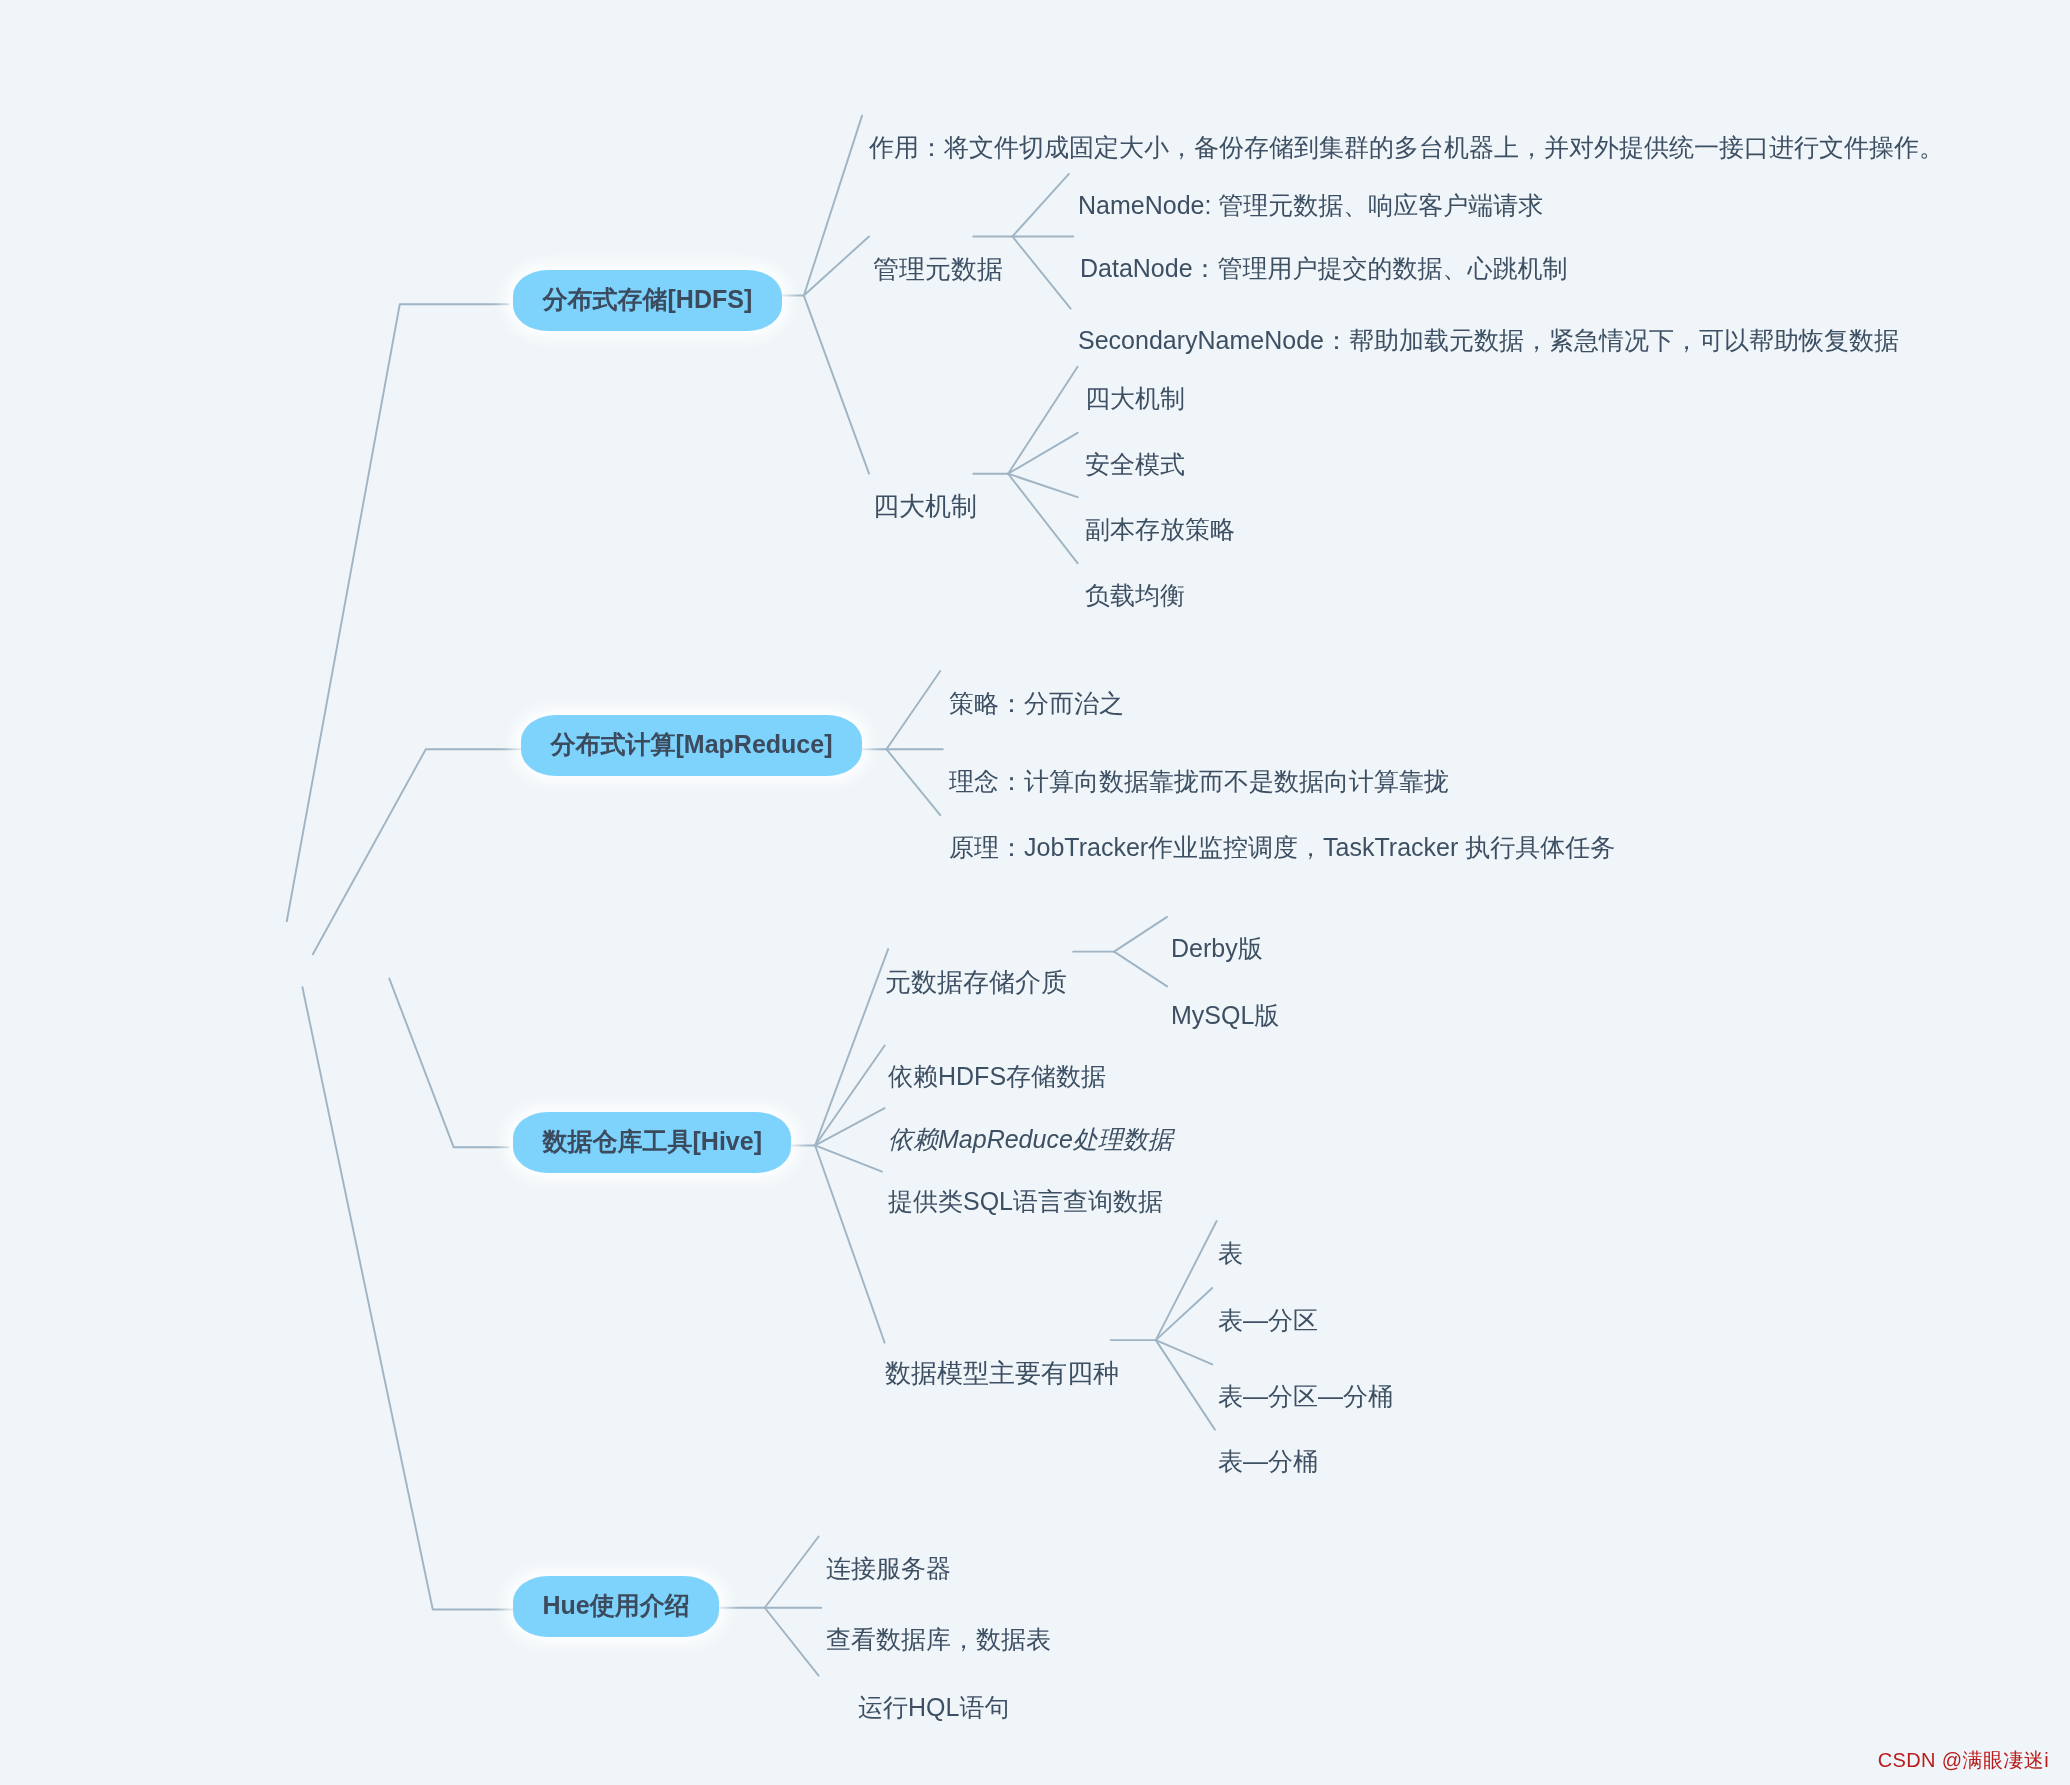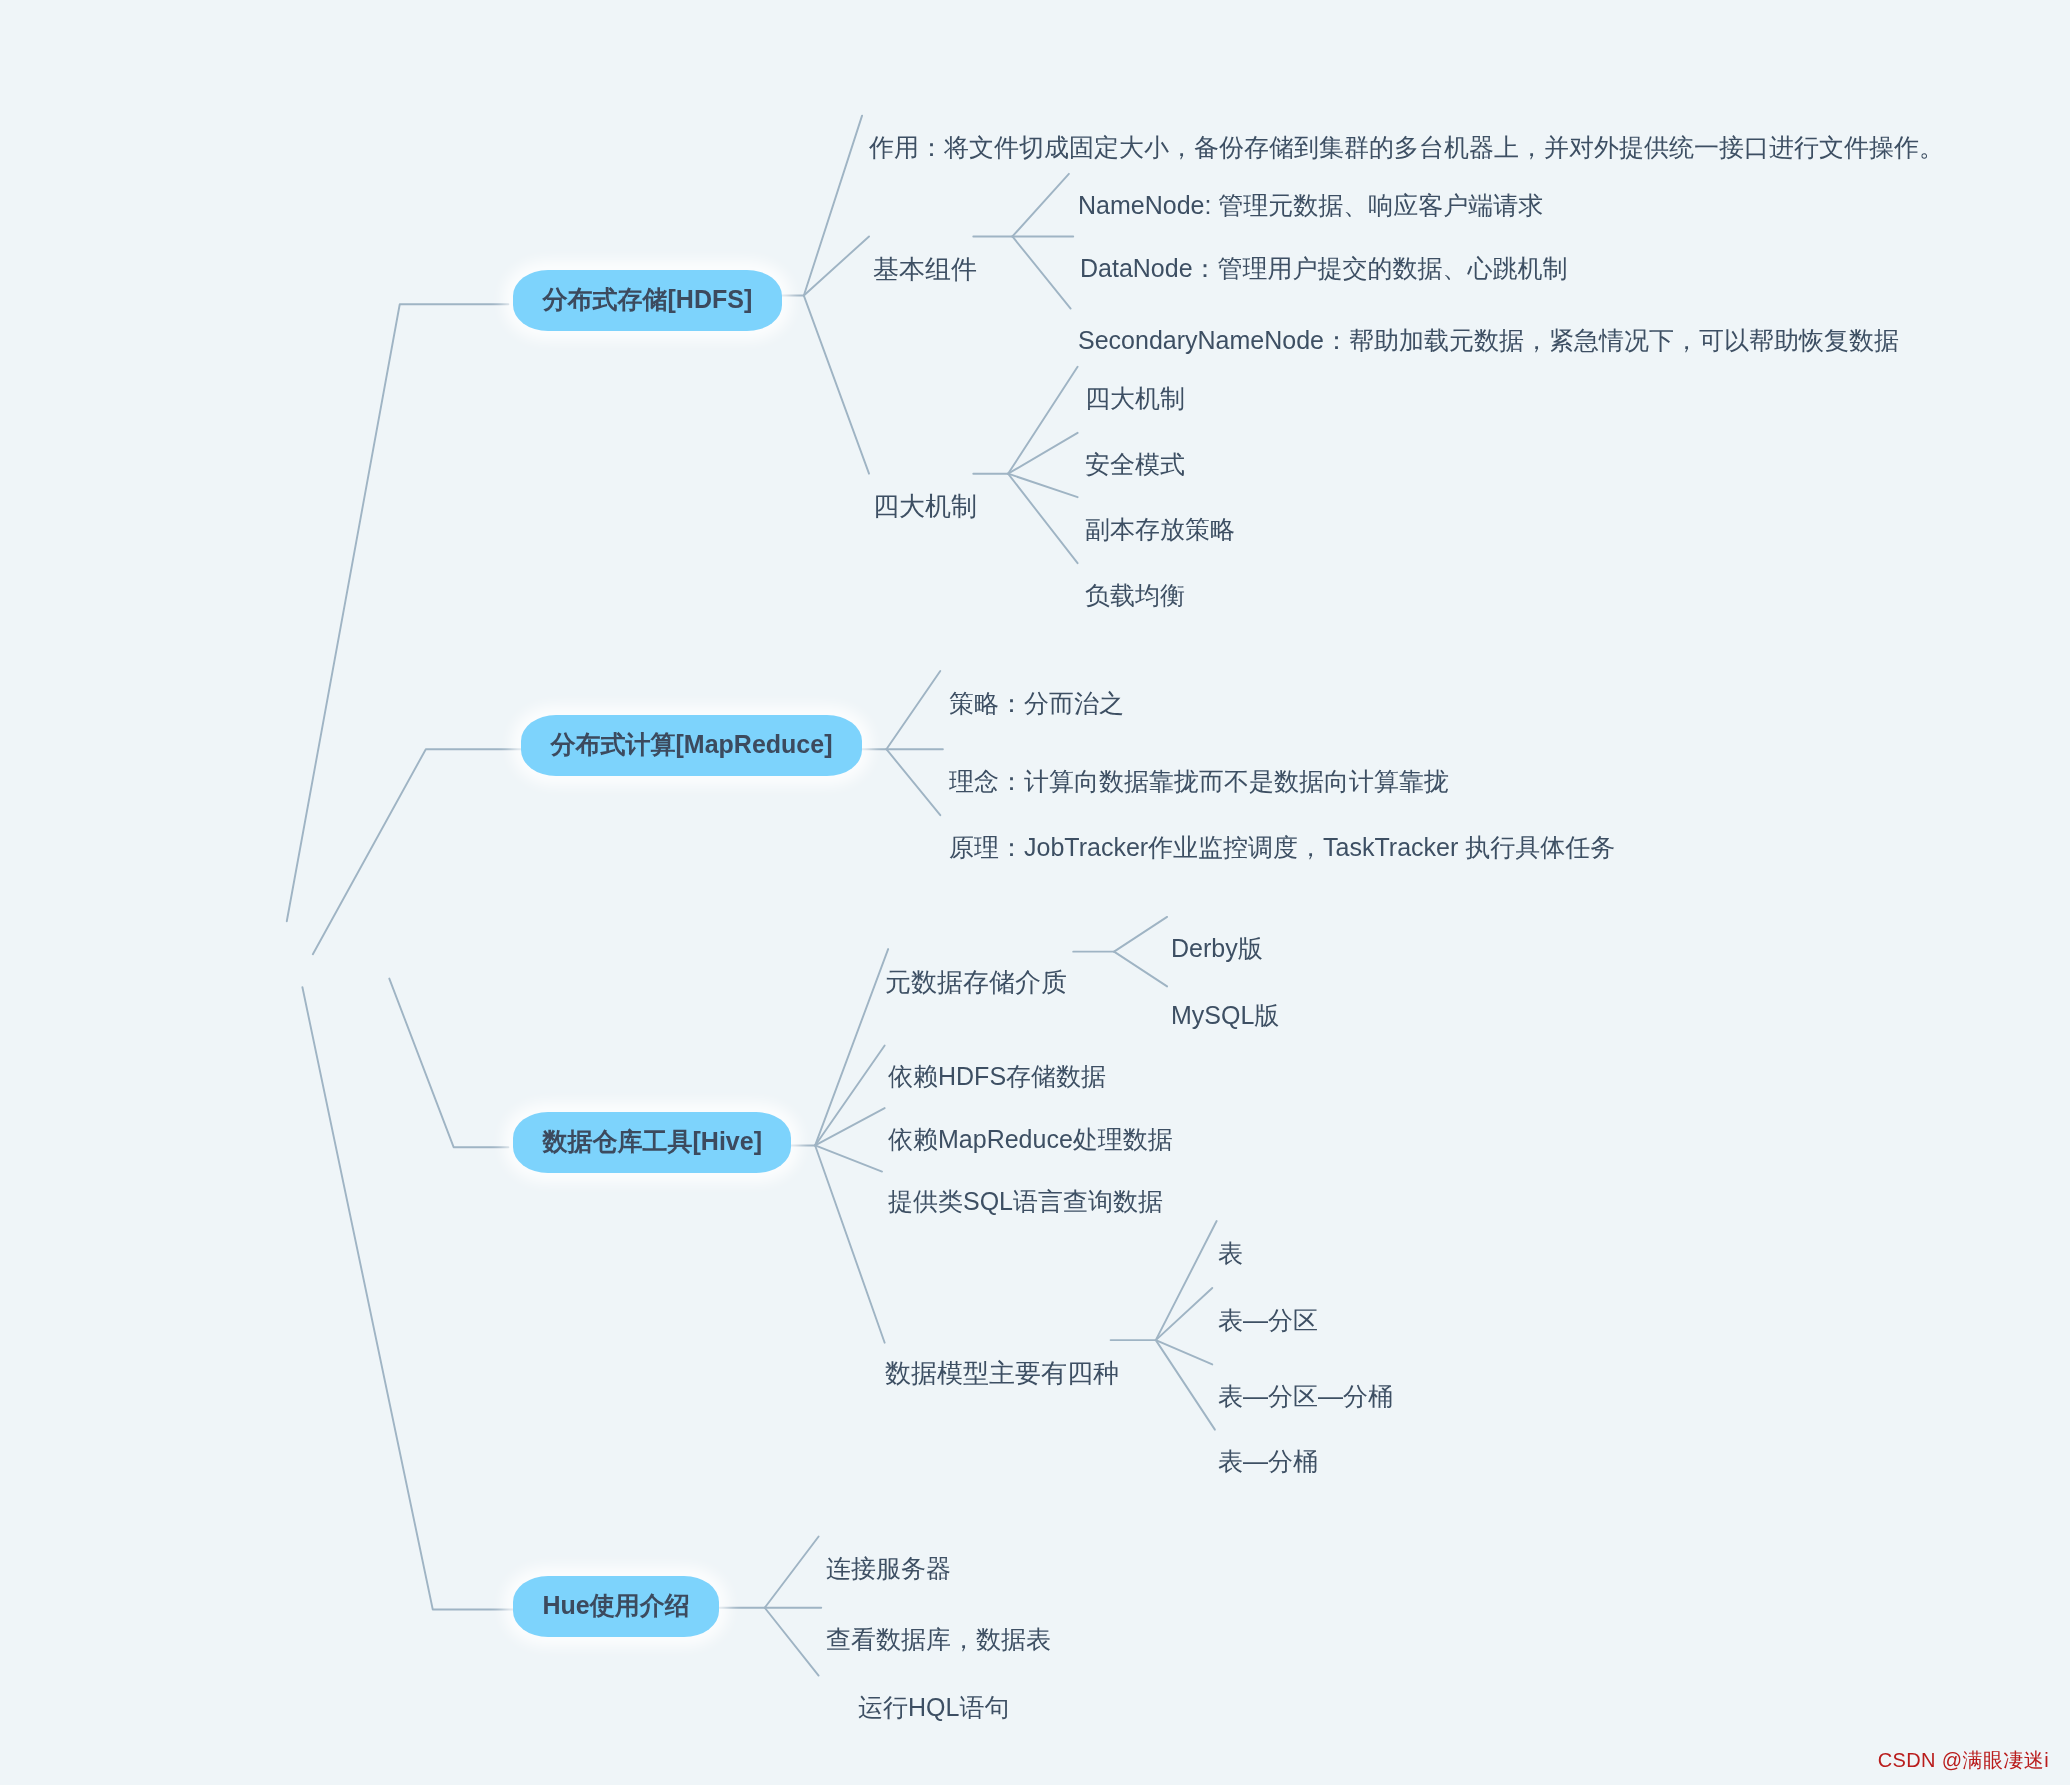--- a/index.html
+++ b/index.html
@@ -114,21 +114,21 @@
     <path d="M 880 1850 L 942 1768"></path>
     <line x1="880" y1="1850" x2="945" y2="1850"></line>
     <path d="M 880 1850 L 942 1928"></path>
   </svg>
 
 
   <div class="node branch" style="left:513px;top:270px;">分布式存储[HDFS]</div>
 
   <div class="node leaf" style="left:869px;top:98px;">作用：将文件切成固定大小，备份存储到集群的多台机器上，并对外提供统一接口进行文件操作。</div>
 
-  <div class="node leaf l2" style="left:873px;top:219px;">基本组件</div>
+  <div class="node leaf l2" style="left:873px;top:219px;">管理元数据</div>
   <div class="node leaf" style="left:1078px;top:156px;">NameNode: 管理元数据、响应客户端请求</div>
   <div class="node leaf" style="left:1080px;top:219px;">DataNode：管理用户提交的数据、心跳机制</div>
   <div class="node leaf" style="left:1078px;top:291px;">SecondaryNameNode：帮助加载元数据，紧急情况下，可以帮助恢复数据</div>
 
   <div class="node leaf l2" style="left:873px;top:456px;">四大机制</div>
   <div class="node leaf" style="left:1085px;top:349px;">四大机制</div>
   <div class="node leaf" style="left:1085px;top:415px;">安全模式</div>
   <div class="node leaf" style="left:1085px;top:480px;">副本存放策略</div>
   <div class="node leaf" style="left:1085px;top:546px;">负载均衡</div>
 
@@ -137,21 +137,21 @@
   <div class="node leaf" style="left:949px;top:732px;">理念：计算向数据靠拢而不是数据向计算靠拢</div>
   <div class="node leaf" style="left:949px;top:798px;">原理：JobTracker作业监控调度，TaskTracker 执行具体任务</div>
 
   <div class="node branch" style="left:513px;top:1112px;">数据仓库工具[Hive]</div>
 
   <div class="node leaf l2" style="left:885px;top:932px;">元数据存储介质</div>
   <div class="node leaf" style="left:1171px;top:899px;">Derby版</div>
   <div class="node leaf" style="left:1171px;top:966px;">MySQL版</div>
 
   <div class="node leaf" style="left:888px;top:1027px;">依赖HDFS存储数据</div>
-  <div class="node leaf" style="left:888px;top:1090px;">依赖MapReduce处理数据</div>
+  <div class="node leaf" style="left:888px;top:1090px;font-style:italic;">依赖MapReduce处理数据</div>
   <div class="node leaf" style="left:888px;top:1152px;">提供类SQL语言查询数据</div>
 
   <div class="node leaf l2" style="left:885px;top:1323px;">数据模型主要有四种</div>
   <div class="node leaf" style="left:1218px;top:1204px;">表</div>
   <div class="node leaf" style="left:1218px;top:1271px;">表—分区</div>
   <div class="node leaf" style="left:1218px;top:1347px;">表—分区—分桶</div>
   <div class="node leaf" style="left:1218px;top:1412px;">表—分桶</div>
 
   <div class="node branch" style="left:513px;top:1576px;">Hue使用介绍</div>
   <div class="node leaf" style="left:826px;top:1519px;">连接服务器</div>

